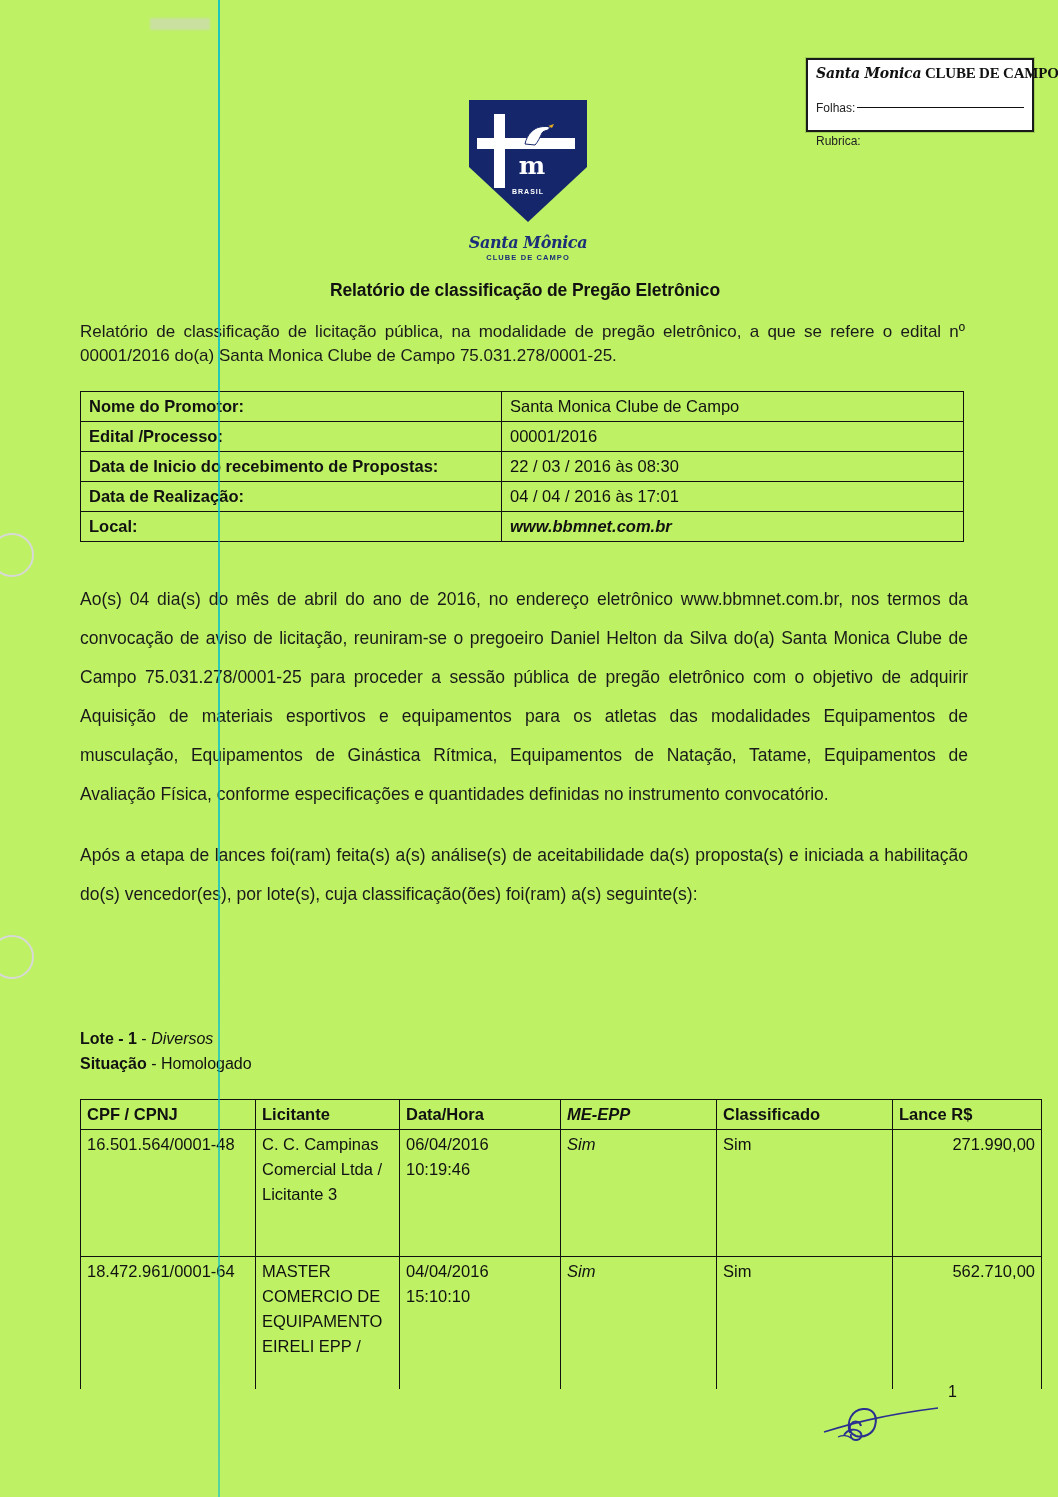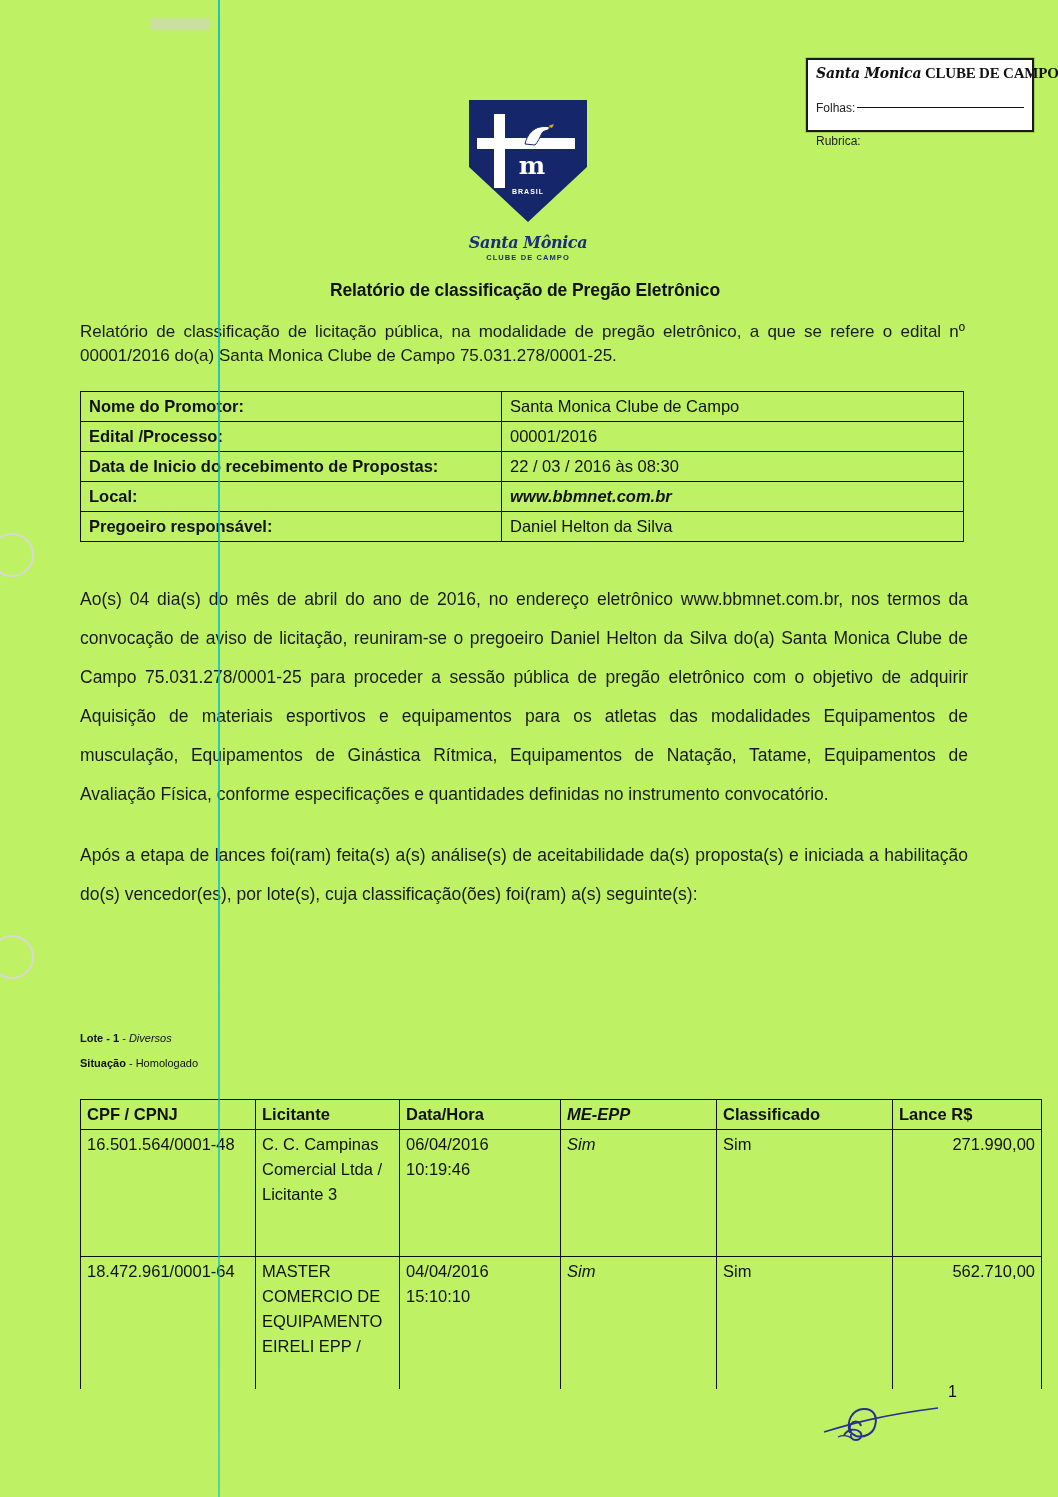--- a/index.html
+++ b/index.html
@@ -244,21 +244,21 @@
     top: 975px;
     font-size: 18px;
     font-weight: bold;
     letter-spacing: 0.2px;
     color: #111;
   }
   .lote-line {
     position: absolute;
     left: 80px;
     top: 1026px;
-    font-size: 11px;
+    font-size: 16px;
     color: #111;
     line-height: 25px;
   }
   .lote-line b { font-weight: bold; }
   .lote-line i { font-style: italic; }
 
   
   table.results {
     position: absolute;
     left: 80px;
@@ -363,26 +363,26 @@
       </tr>
       <tr>
         <td class="k">Edital /Processo:</td>
         <td class="v">00001/2016</td>
       </tr>
       <tr>
         <td class="k">Data de Inicio do recebimento de Propostas:</td>
         <td class="v">22 / 03 / 2016 às 08:30</td>
       </tr>
       <tr>
+        <td class="k">Data de Realização:</td>
+        <td class="v">04 / 04 / 2016 às 17:01</td>
+      </tr>
+      <tr>
         <td class="k">Local:</td>
         <td class="v url">www.bbmnet.com.br</td>
-      </tr>
-      <tr>
-        <td class="k">Pregoeiro responsável:</td>
-        <td class="v">Daniel Helton da Silva</td>
       </tr>
     </tbody>
   </table>
 
   <div class="body-p p1">Ao(s) 04 dia(s) do mês de abril do ano de 2016, no endereço eletrônico www.bbmnet.com.br, nos termos da convocação de aviso de licitação, reuniram-se o pregoeiro Daniel Helton da Silva do(a) Santa Monica Clube de Campo 75.031.278/0001-25 para proceder a sessão pública de pregão eletrônico com o objetivo de adquirir Aquisição de materiais esportivos e equipamentos para os atletas das modalidades Equipamentos de musculação, Equipamentos de Ginástica Rítmica, Equipamentos de Natação, Tatame, Equipamentos de Avaliação Física, conforme especificações e quantidades definidas no instrumento convocatório.</div>
   <div class="body-p p2">Após a etapa de lances foi(ram) feita(s) a(s) análise(s) de aceitabilidade da(s) proposta(s) e iniciada a habilitação do(s) vencedor(es), por lote(s), cuja classificação(ões) foi(ram) a(s) seguinte(s):</div>
 
 
   <div class="lote-line">
     <div>

